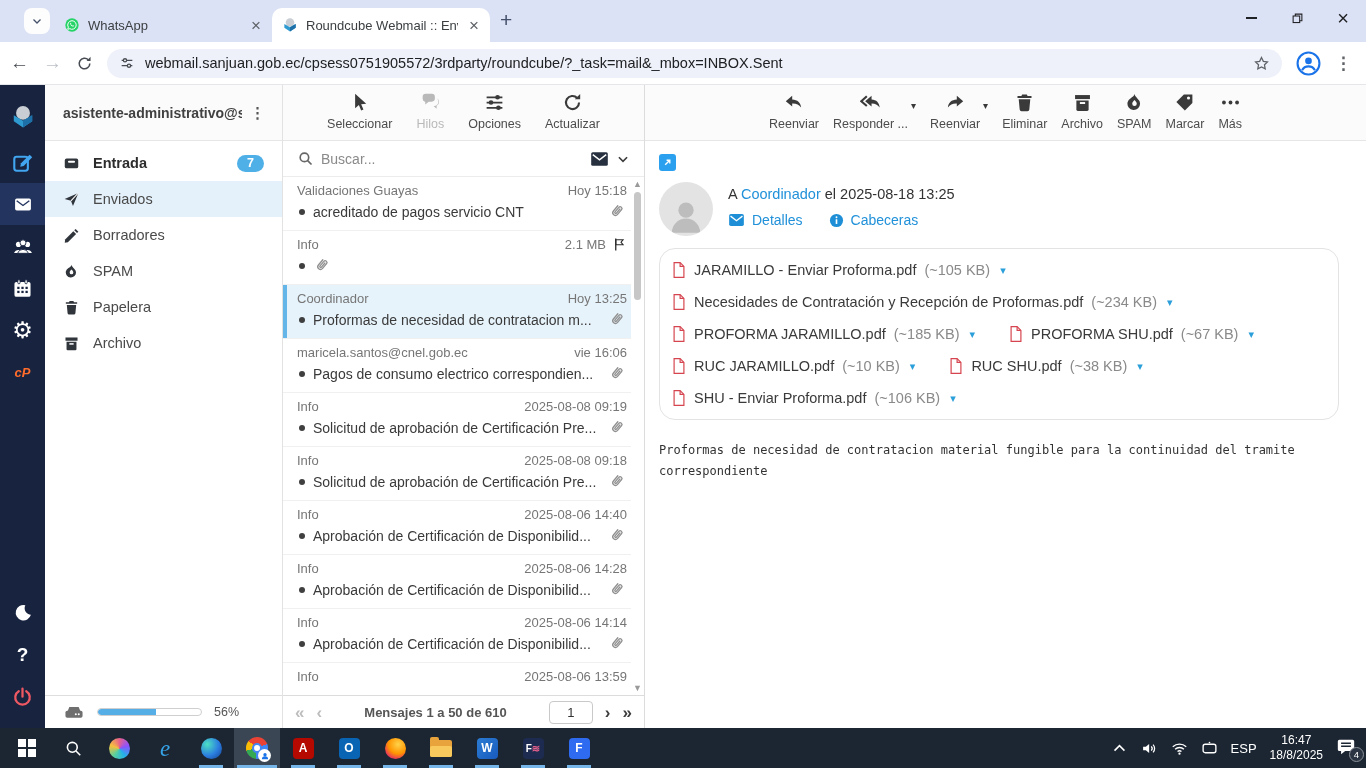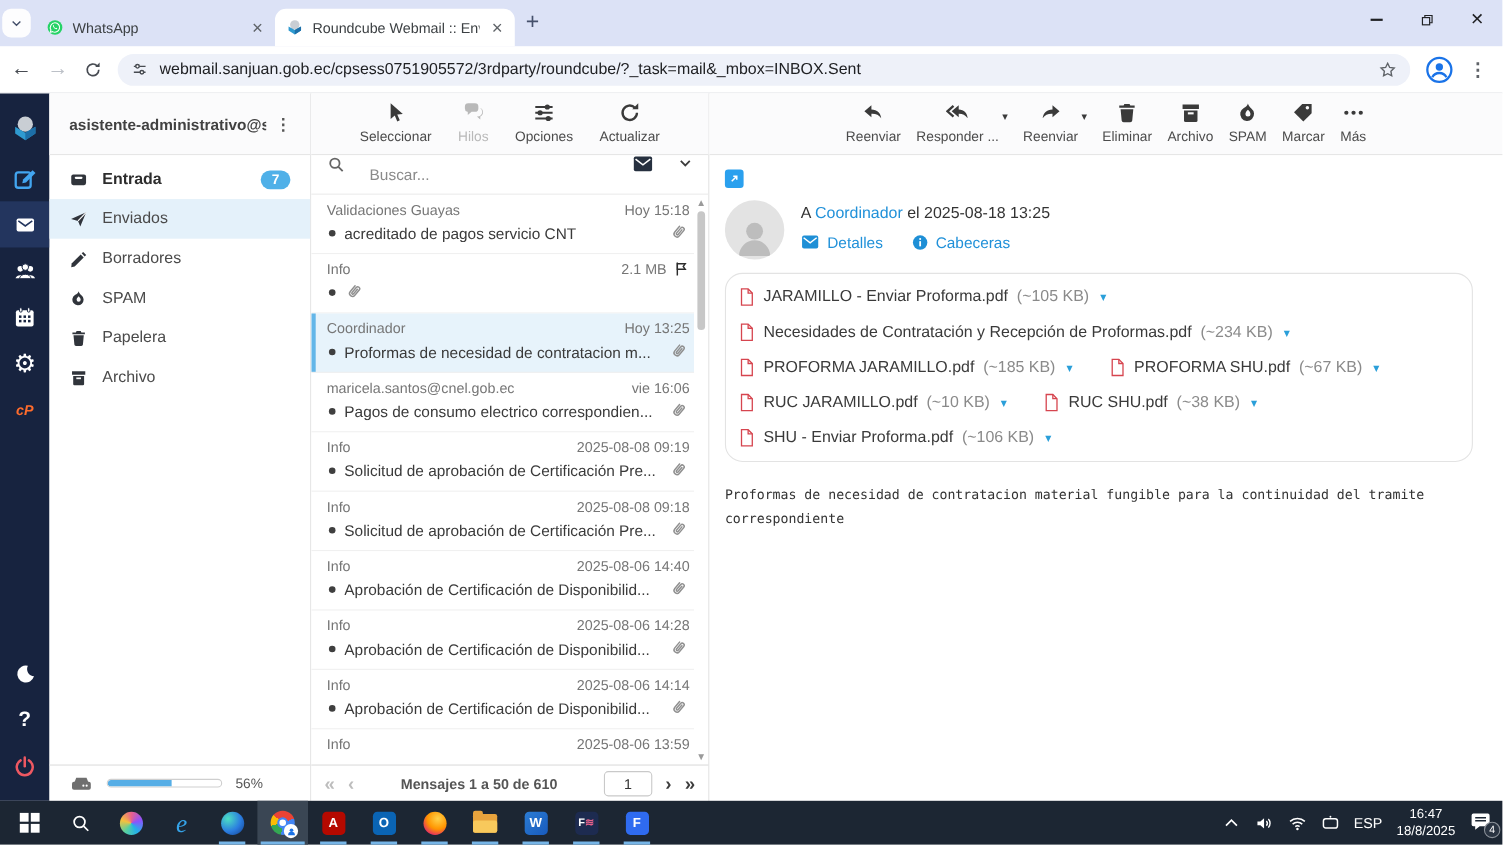--- a/index.html
+++ b/index.html
@@ -1,21 +1,21 @@
 <!DOCTYPE html>
 <html><head>
 <meta charset="utf-8">
 <style>
   * { margin:0; padding:0; box-sizing:border-box; }
   html,body { width:1366px; height:768px; overflow:hidden; }
   body { font-family:"Liberation Sans", sans-serif; background:#fff; }
   .screen { width:1366px; height:768px; display:flex; flex-direction:column; }
 
   
-  .tabstrip { height:42px; background:#dce2f6; display:flex; align-items:flex-end; padding-left:0; position:relative; flex:none; }
+  .tabstrip { height:42px; background:#dce2f6; display:flex; align-items:flex-end; padding-left:22px; position:relative; flex:none; }
   .tabsearch { width:26px; height:26px; border-radius:8px; background:#fdfdfe; margin:0 4px 8px 2px; display:flex; align-items:center; justify-content:center; color:#45506b; }
   .tab { height:34px; display:flex; align-items:center; gap:8px; padding:0 8px 0 10px; font-size:13px; color:#3c4043; border-radius:10px 10px 0 0; width:218px; }
   .tab .title { flex:1; white-space:nowrap; overflow:hidden; }
   .tab.active { background:#fff; }
   .tab .close { color:#5f6368; font-size:17px; line-height:1; padding:0 3px; }
   .newtab { font-size:21px; color:#45506b; margin:0 0 10px 10px; font-weight:400; }
   .wincontrols { position:absolute; right:0; top:0; height:36px; display:flex; }
   .winbtn { width:46px; height:36px; display:flex; align-items:center; justify-content:center; color:#202124; }
   .minbar { width:11px; height:2px; background:#202124; }
   .ic { display:inline-flex; }
@@ -62,21 +62,21 @@
 
   
   .listpane { width:362px; border-right:1px solid #dcdcdc; display:flex; flex-direction:column; flex:none; background:#fff; }
   .ltoolbar { height:56px; border-bottom:1px solid #e6e6e6; background:#fbfbfc; display:flex; justify-content:center; gap:24px; padding-top:7px; }
   .tbtn { display:flex; flex-direction:column; align-items:center; gap:4px; color:#3a3a3a; }
   .tbtn .tic { width:21px; height:21px; }
   .tbtn .tlabel { font-size:12.5px; color:#4c4c4c; }
   .tbtn.disabled { color:#b9b9b9; } .tbtn.disabled .tlabel { color:#b9b9b9; }
   .tbtn-wrap { display:flex; align-items:flex-start; }
   .caret { font-size:10px; color:#3a3a3a; margin:8px 0 0 3px; }
-  .searchrow { height:36px; display:flex; gap:22px; padding:0 14px; border-bottom:1px solid #ececec; }
+  .searchrow { height:36px; display:flex; align-items:center; gap:7px; padding:0 14px; border-bottom:1px solid #ececec; }
   .searchrow .sic { width:17px; height:17px; color:#666; }
   .searchrow input { border:none; outline:none; background:transparent; flex:1; font-size:14px; color:#333; font-family:inherit; }
   .searchrow input::placeholder { color:#8a8a8a; }
   .searchrow .env { width:19px; height:16px; color:#26303f; }
   .searchrow .chev { width:14px; height:14px; color:#3c3c3c; }
   .msgscroller { flex:1; position:relative; overflow:hidden; }
   .msglist { position:absolute; inset:0 13px 0 0; overflow:hidden; }
   .msgrow { height:54px; padding:6px 4px 0 14px; border-bottom:1px solid #f0f0f0; position:relative; }
   .msgrow.selected { background:#e7f3fb; }
   .msgrow.selected::before { content:""; position:absolute; left:0; top:0; bottom:0; width:4px; background:#64b6e8; }

